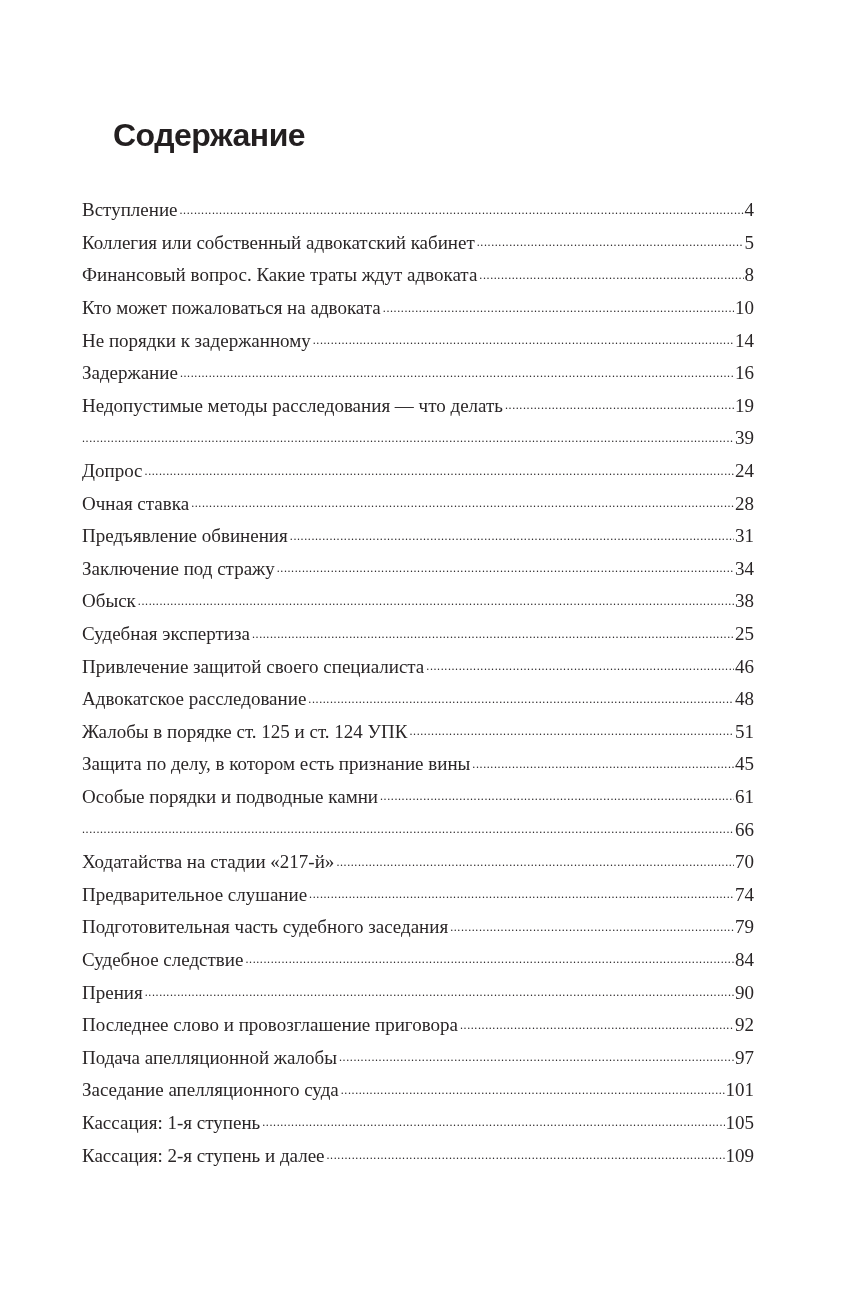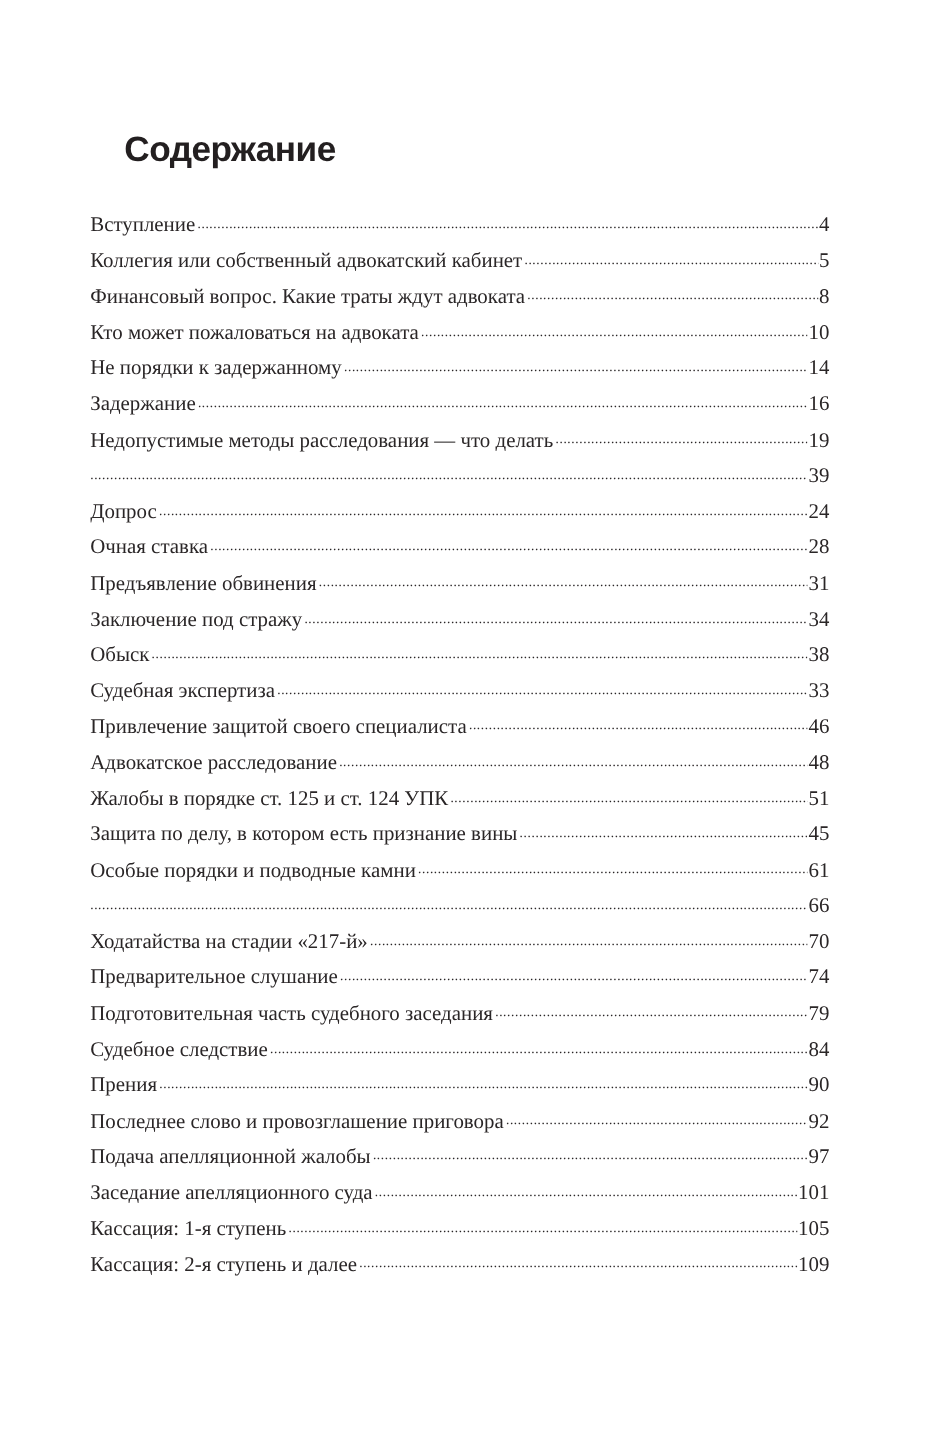--- a/index.html
+++ b/index.html
@@ -29,21 +29,21 @@
       position: absolute;
       left: 82px;
       top: 194px;
       width: 672px;
       margin: 0;
       padding: 0;
       list-style: none;
     }
     .toc-entry {
       display: flex;
-      align-items: flex-start;
+      align-items: center;
       height: 32.6px;
       font-family: "Liberation Serif", serif;
       font-size: 19px;
       color: #2a2627;
       white-space: nowrap;
       overflow: hidden;
     }
     .toc-title {
       flex: 0 0 auto;
       padding-right: 2px;
@@ -135,21 +135,21 @@
       <span class="toc-page">34</span>
     </li>
     <li class="toc-entry">
       <span class="toc-title">Обыск</span>
       <span class="toc-leader"></span>
       <span class="toc-page">38</span>
     </li>
     <li class="toc-entry">
       <span class="toc-title">Судебная экспертиза</span>
       <span class="toc-leader"></span>
-      <span class="toc-page">33</span>
+      <span class="toc-page">25</span>
     </li>
     <li class="toc-entry">
       <span class="toc-title">Привлечение защитой своего специалиста</span>
       <span class="toc-leader"></span>
       <span class="toc-page">46</span>
     </li>
     <li class="toc-entry">
       <span class="toc-title">Адвокатское расследование</span>
       <span class="toc-leader"></span>
       <span class="toc-page">48</span>

